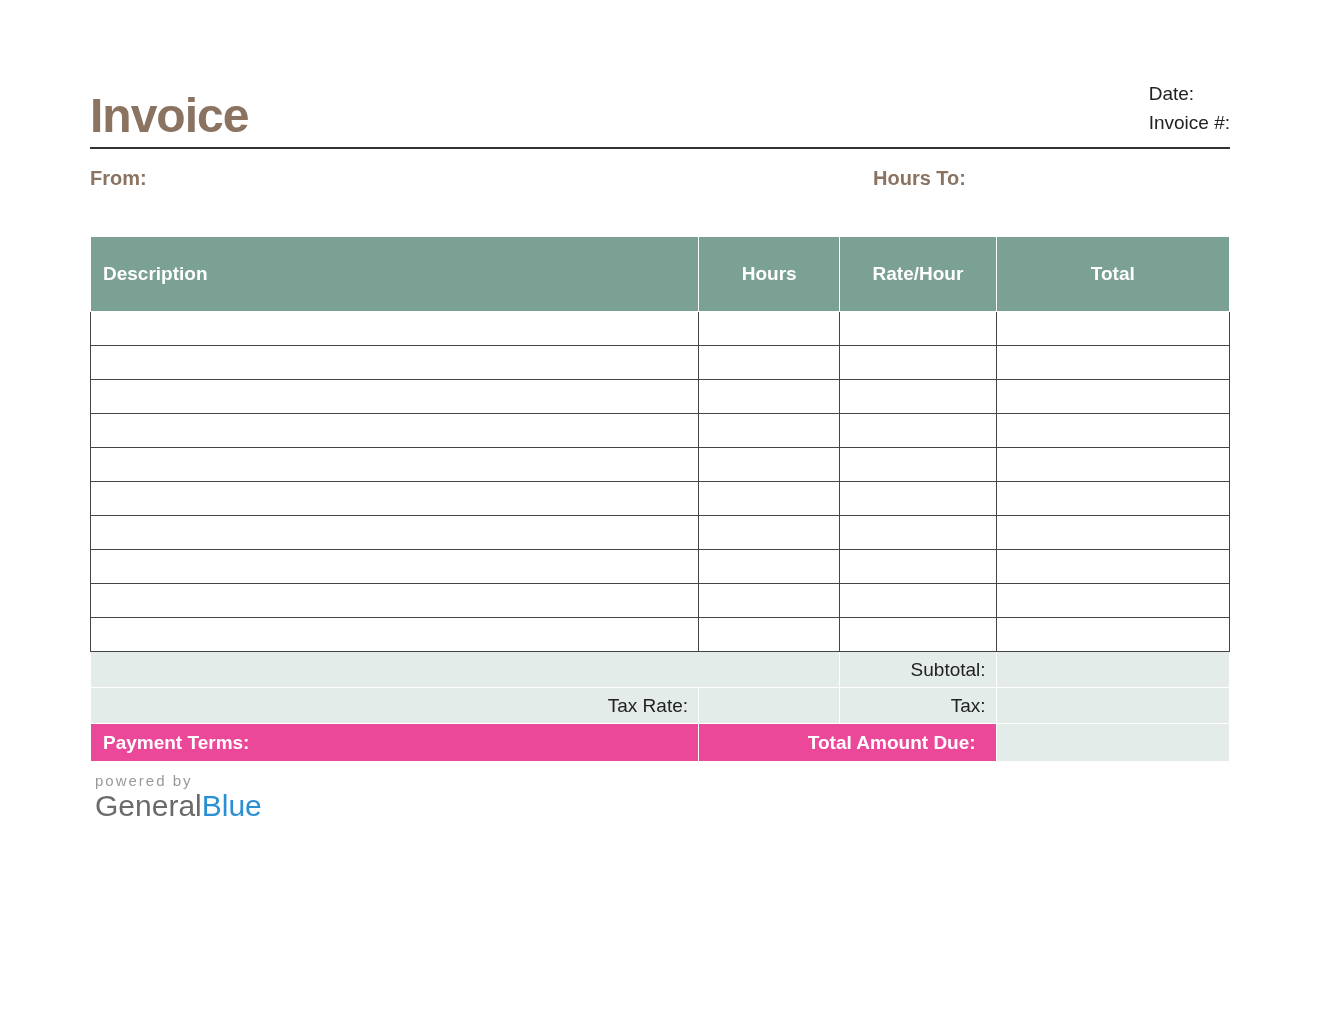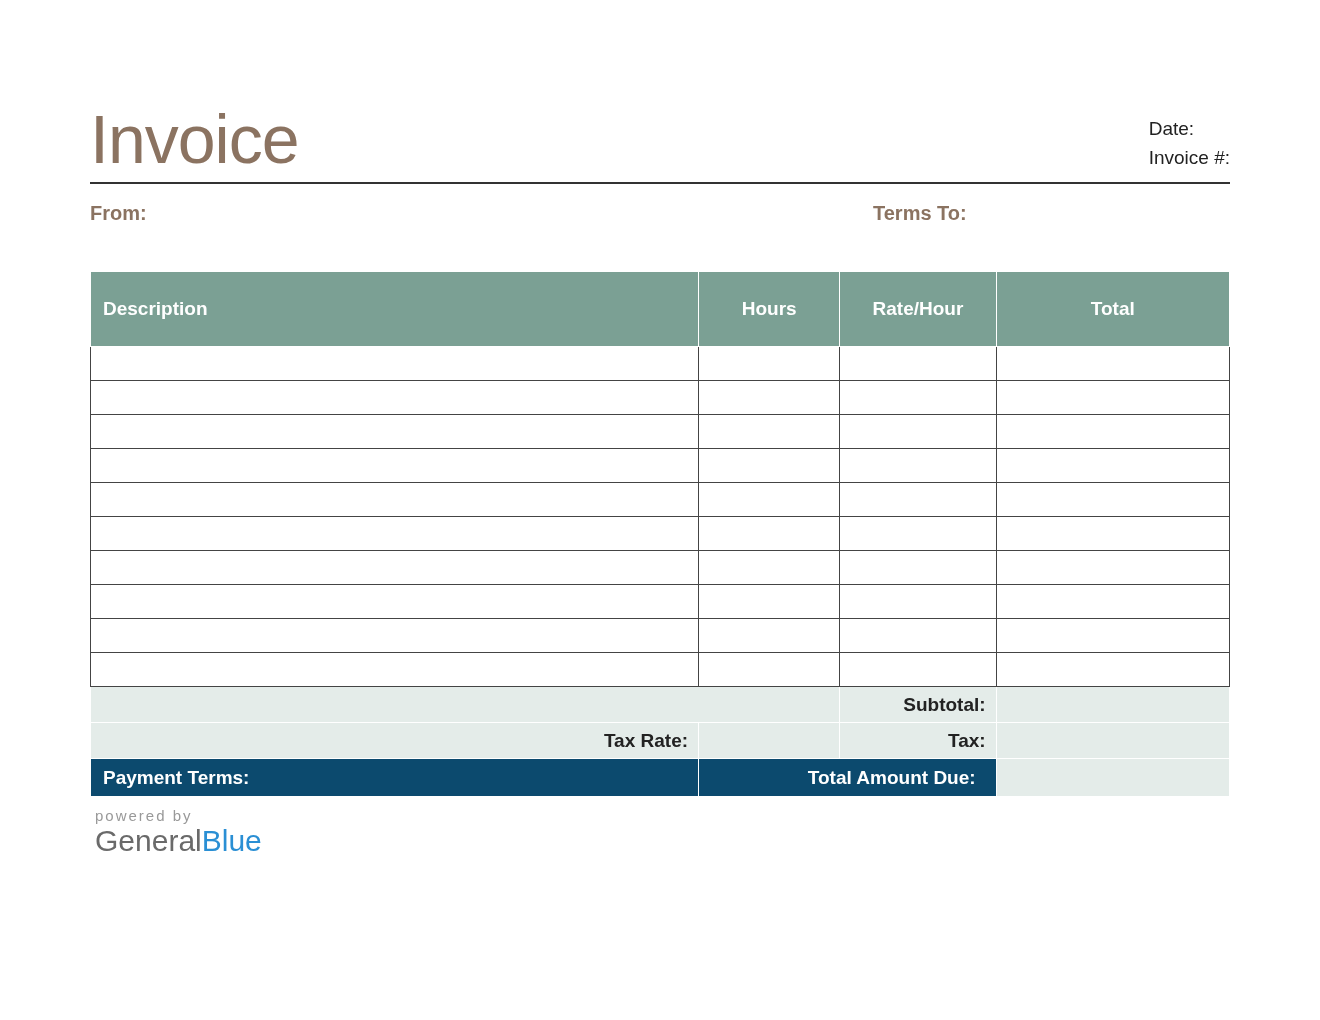--- a/index.html
+++ b/index.html
@@ -18,25 +18,24 @@
       width: 100%;
     }
     .header-row {
       display: flex;
       justify-content: space-between;
       align-items: flex-end;
       border-bottom: 2px solid #333;
       padding-bottom: 4px;
     }
     .title {
-      font-size: 68px;
-      font-weight: 400;
+      font-size: 48px;
+      font-weight: 700;
       color: #8b7361;
       letter-spacing: -1px;
-      margin-top: 20px;
     }
     .meta {
       text-align: left;
       font-size: 19px;
       color: #222;
       padding-bottom: 6px;
     }
     .meta div {
       line-height: 1.5;
     }
@@ -77,30 +76,30 @@
       padding: 0 8px;
     }
     .col-desc { width: 568px; }
     .col-hours { width: 132px; }
     .col-rate { width: 146px; }
     .col-total { width: 218px; }
     .subtotal-row td {
       background: #e4ece9;
       border: 1px solid #ffffff;
       font-size: 19px;
-      font-weight: bold;
+      font-weight: normal;
       color: #222;
       height: 36px;
     }
     .subtotal-row .label-cell {
       text-align: right;
       padding-right: 10px;
     }
     .due-row td {
-      background: #0c4a6e;
+      background: #ec4899;
       color: #ffffff;
       font-weight: bold;
       font-size: 19px;
       border: 1px solid #ffffff;
       height: 38px;
     }
     .due-row .terms-cell {
       text-align: left;
       padding-left: 12px;
     }
@@ -143,21 +142,21 @@
       <div>Date:</div>
       <div>Invoice #:</div>
     </div>
   </div>
 
   <div class="parties">
     <div class="from">
       <div class="party-label">From:</div>
     </div>
     <div class="bill-to">
-      <div class="party-label">Terms To:</div>
+      <div class="party-label">Hours To:</div>
     </div>
   </div>
 
   <table>
     <thead>
       <tr>
         <th class="desc-head col-desc">Description</th>
         <th class="col-hours">Hours</th>
         <th class="col-rate">Rate/Hour</th>
         <th class="col-total">Total</th>

